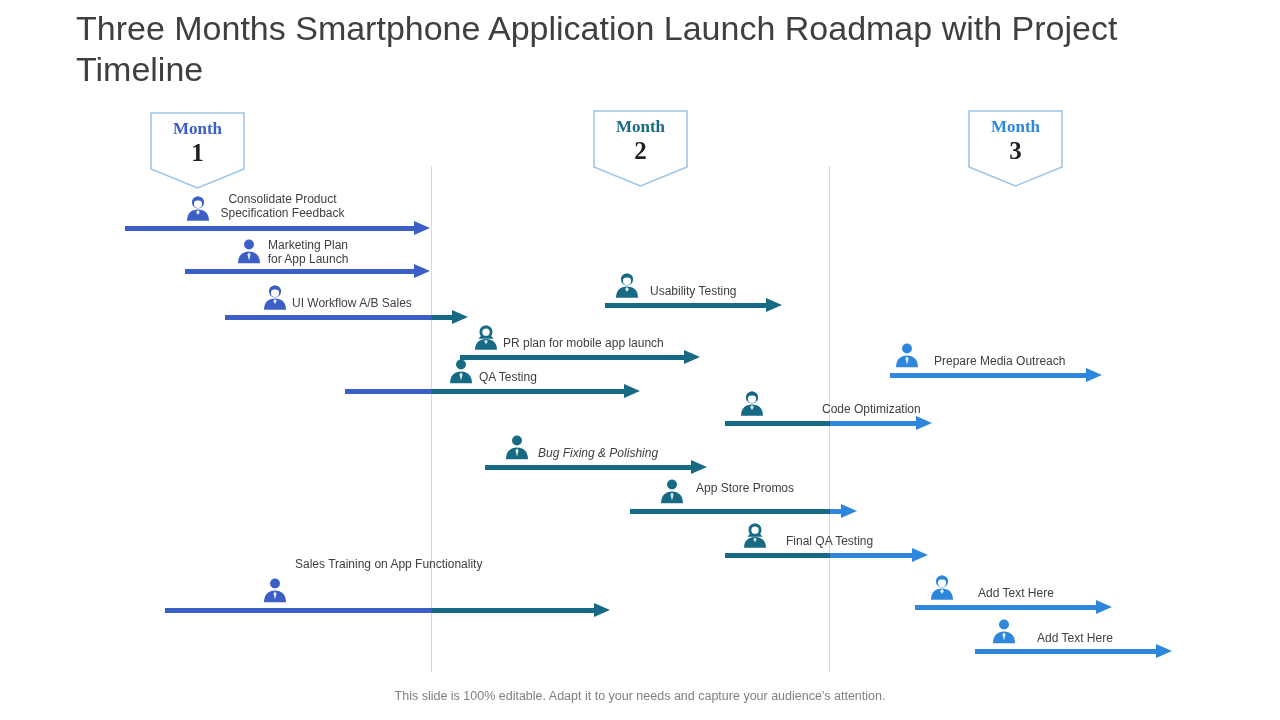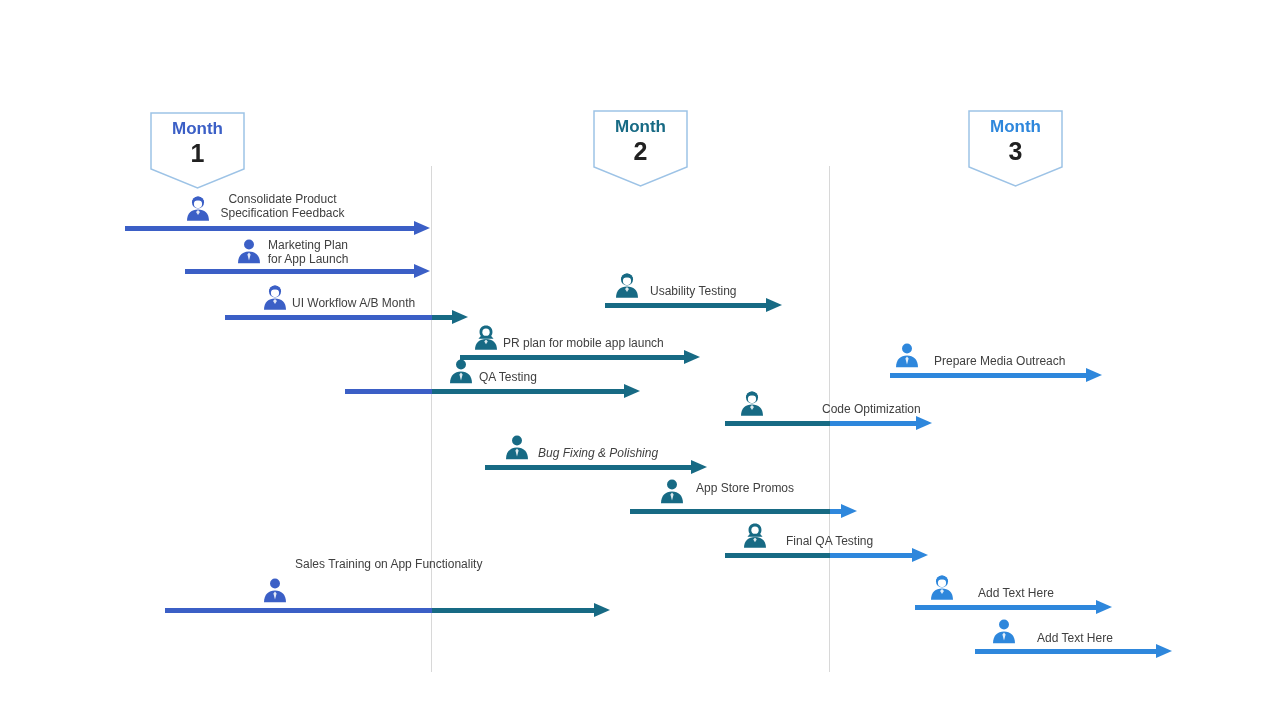--- a/index.html
+++ b/index.html
@@ -1,21 +1,21 @@
 <!DOCTYPE html>
 <html><head>
 <meta charset="utf-8">
 <style>
   html,body{margin:0;padding:0;background:#fff;}
   .slide{position:relative;width:1280px;height:720px;background:#ffffff;overflow:hidden;
          font-family:"Liberation Sans",sans-serif;}
   .title{position:absolute;left:76px;top:8px;width:1060px;margin:0;
          font-size:34px;line-height:41px;font-weight:400;color:#3f3f3f;letter-spacing:0;}
   .divider{position:absolute;width:1px;background:#d8d8d8;}
-  .banner{position:absolute;width:95px;height:78px;}
+  .banner{position:absolute;width:95px;height:78px;font-family:Liberation Serif, serif;}
   .banner svg{position:absolute;left:0;top:0;}
   .banner-word{position:absolute;left:0;top:7px;width:95px;text-align:center;
                font-size:17px;font-weight:700;}
   .banner-num{position:absolute;left:0;top:27px;width:95px;text-align:center;
               font-size:25px;font-weight:700;color:#212121;}
   .seg{position:absolute;height:5px;}
   .head{position:absolute;width:0;height:0;border-style:solid;
         border-width:7px 0 7px 16px;border-color:transparent;}
   .task-label{position:absolute;font-size:12px;line-height:14px;color:#404040;white-space:pre-line;text-align:center;}
   .person{position:absolute;width:26px;height:28px;}
@@ -43,20 +43,21 @@
     <symbol id="p-female" viewBox="0 0 24 26">
       <path d="M12 1.4c3.5 0 6 2.5 6 6 0 1.4-.4 2.7-1.2 3.7l2.2 2.6H5l2.2-2.6C6.4 10.1 6 8.8 6 7.4c0-3.5 2.5-6 6-6z" fill="currentColor"></path>
       <circle cx="12" cy="7.6" r="3.4" fill="#ffffff"></circle>
       <path d="M12 14c-6 0-10.2 3.3-10.2 10h20.4c0-6.7-4.2-10-10.2-10z" fill="currentColor"></path>
       <path d="M12 14.4l-1.6 1.8 1.6 2.6 1.6-2.6z" fill="#ffffff" opacity="0.85"></path>
     </symbol>
   </defs>
 </svg>
 
 <div class="slide">
+  <h1 class="title">Three Months Smartphone Application Launch Roadmap with Project Timeline</h1>
   <div id="canvas">
       <div class="divider" style="left: 431px; top: 166px; height: 506px; background: rgb(216, 216, 216);"></div>
       <div class="divider" style="left: 829px; top: 166px; height: 506px; background: rgb(216, 216, 216);"></div>
       <div class="banner" style="left: 150px; top: 112px;">
         <svg width="95" height="78" viewBox="0 0 95 78">
           <path d="M1 1 L94 1 L94 57 L47.5 76 L1 57 Z" fill="#ffffff" stroke="#9dc3e6" stroke-width="1.5"></path>
         </svg>
         <div class="banner-word" style="color: rgb(59, 95, 198);">Month</div>
         <div class="banner-num">1</div>
       </div>
@@ -84,21 +85,21 @@
       <svg class="person" viewBox="0 0 24 26" style="left: 236px; top: 238px; color: rgb(59, 95, 198);">
         <use href="#p-bust"></use>
       </svg>
       <div class="task-label" style="left: 258px; top: 238px; width: 100px; text-align: center;">Marketing Plan
 for App Launch</div>
       <div class="seg" style="left: 185px; width: 229px; top: 268.5px; background: rgb(59, 95, 198);"></div>
       <div class="head" style="left: 414px; top: 264px; border-left-color: rgb(59, 95, 198);"></div>
       <svg class="person" viewBox="0 0 24 26" style="left: 262px; top: 284px; color: rgb(59, 95, 198);">
         <use href="#p-face"></use>
       </svg>
-      <div class="task-label" style="left: 292px; top: 296px;">UI Workflow A/B Month</div>
+      <div class="task-label" style="left: 292px; top: 296px;">UI Workflow A/B Sales</div>
       <div class="seg" style="left: 225px; width: 207px; top: 314.5px; background: rgb(59, 95, 198);"></div>
       <div class="seg" style="left: 432px; width: 20px; top: 314.5px; background: rgb(23, 106, 132);"></div>
       <div class="head" style="left: 452px; top: 310px; border-left-color: rgb(23, 106, 132);"></div>
       <svg class="person" viewBox="0 0 24 26" style="left: 614px; top: 272px; color: rgb(23, 106, 132);">
         <use href="#p-face"></use>
       </svg>
       <div class="task-label" style="left: 650px; top: 284px;">Usability Testing</div>
       <div class="seg" style="left: 605px; width: 161px; top: 302.5px; background: rgb(23, 106, 132);"></div>
       <div class="head" style="left: 766px; top: 298px; border-left-color: rgb(23, 106, 132);"></div>
       <svg class="person" viewBox="0 0 24 26" style="left: 473px; top: 324px; color: rgb(23, 106, 132);">
@@ -160,13 +161,14 @@
       <div class="task-label" style="left: 978px; top: 586px;">Add Text Here</div>
       <div class="seg" style="left: 915px; width: 181px; top: 604.5px; background: rgb(46, 135, 220);"></div>
       <div class="head" style="left: 1096px; top: 600px; border-left-color: rgb(46, 135, 220);"></div>
       <svg class="person" viewBox="0 0 24 26" style="left: 991px; top: 618px; color: rgb(46, 135, 220);">
         <use href="#p-bust"></use>
       </svg>
       <div class="task-label" style="left: 1037px; top: 631px;">Add Text Here</div>
       <div class="seg" style="left: 975px; width: 181px; top: 648.5px; background: rgb(46, 135, 220);"></div>
       <div class="head" style="left: 1156px; top: 644px; border-left-color: rgb(46, 135, 220);"></div>
     </div>
+  <div class="footer">This slide is 100% editable. Adapt it to your needs and capture your audience's attention.</div>
 </div>
 
 </body></html>

